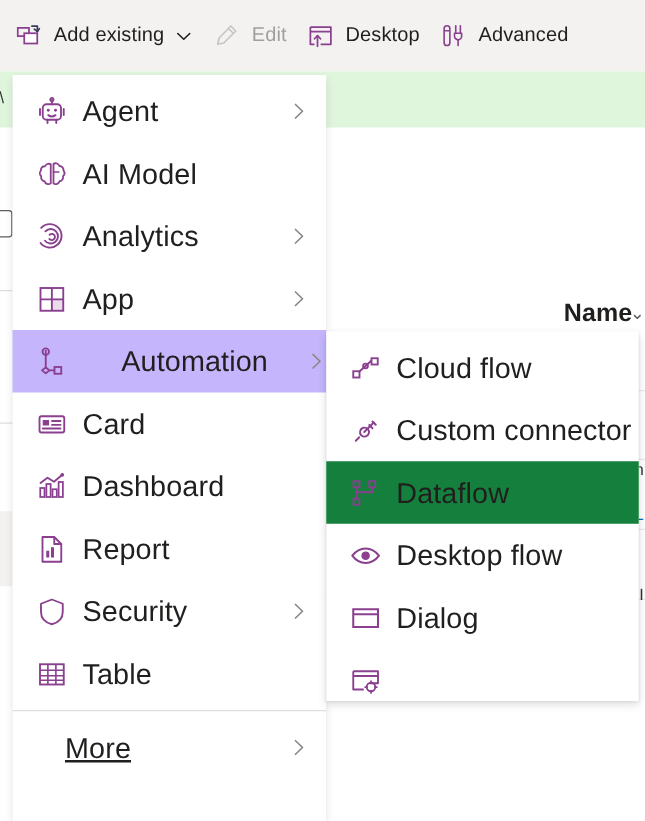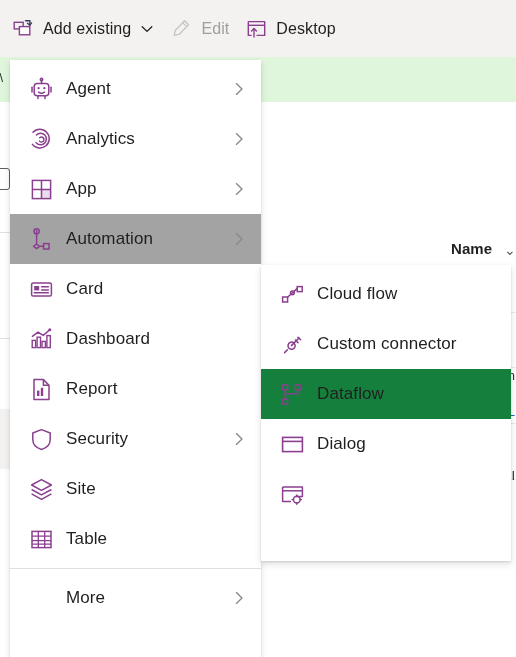--- a/index.html
+++ b/index.html
@@ -85,21 +85,21 @@
     top: 236px;
     width: 255px;
     height: 36px;
     display: flex;
     align-items: center;
   }
   .grid-header-name {
     position: absolute;
     left: 190px;
     top: 4px;
-    font-size: 15px;
+    font-size: 20px;
     font-weight: 700;
     color: #201f1e;
     letter-spacing: .1px;
   }
   .grid-header-sort {
     position: absolute;
     left: 243px;
     top: 6px;
     font-size: 14px;
     color: #605e5c;
@@ -201,48 +201,48 @@
 
   .menu-item {
     position: relative;
     display: flex;
     align-items: center;
     height: 50px;
     padding: 0 14px 0 18px;
     cursor: pointer;
     box-sizing: border-box;
   }
-  .menu-item.selected { background: #a3a3a3; }
+  .menu-item.selected { background: #c4b5fd; gap: 31px; }
   .menu-item.hovered  { background: #15803d; }
 
   .mi-icon {
     width: 26px;
     height: 26px;
     flex: 0 0 auto;
     display: flex;
     align-items: center;
     justify-content: center;
     margin-right: 12px;
   }
   .mi-label {
-    font-size: 17px;
+    font-size: 23px;
     color: #201f1e;
     letter-spacing: .1px;
     flex: 1 1 auto;
     white-space: nowrap;
   }
   .mi-chevron {
     width: 16px;
     height: 16px;
     flex: 0 0 auto;
     display: flex;
     align-items: center;
     justify-content: center;
   }
-  .mi-noicon { margin-left: 38px; }
+  .mi-noicon { margin-left: 24px; text-decoration: underline; }
 
   .menu-divider {
     height: 1px;
     background: #e1dfdd;
     margin: 4px 0 4px 0;
   }
 
   svg { display: block; }
 </style>
 </head>
@@ -315,20 +315,33 @@
           <path d="M2.3 3.6 h16.4 v13.8 h-8.2" fill="none" stroke="#8a3f8f" stroke-width="1.4" stroke-linejoin="round"></path>
           <path d="M2.3 3.6 v13.8 h3.3" fill="none" stroke="#8a3f8f" stroke-width="1.4" stroke-linejoin="round"></path>
           <path d="M2.3 7.3 h16.4" fill="none" stroke="#8a3f8f" stroke-width="1.4"></path>
           <path d="M8.0 19.0 V10.6" fill="none" stroke="#8a3f8f" stroke-width="1.4" stroke-linecap="round"></path>
           <path d="M5.6 13.0 L8.0 10.5 L10.4 13.0" fill="none" stroke="#8a3f8f" stroke-width="1.4" stroke-linecap="round" stroke-linejoin="round"></path>
         </svg>
       </span>
       <span class="tb-label">Desktop</span>
     </div>
 
+    <div class="tb-item">
+      <span class="tb-icon">
+        <svg width="21" height="21" viewBox="0 0 21 21">
+          <rect x="3.3" y="2.6" width="4.6" height="15.8" rx="2.3" fill="none" stroke="#8a3f8f" stroke-width="1.3"></rect>
+          <path d="M3.3 6.6 h4.6" fill="none" stroke="#8a3f8f" stroke-width="1.3"></path>
+          <path d="M12.6 2.6 v6.0" fill="none" stroke="#8a3f8f" stroke-width="1.3" stroke-linecap="round"></path>
+          <path d="M16.3 2.6 v6.0" fill="none" stroke="#8a3f8f" stroke-width="1.3" stroke-linecap="round"></path>
+          <path d="M11.6 8.6 h5.7 v2.3 a2.85 2.85 0 0 1 -5.7 0 Z" fill="none" stroke="#8a3f8f" stroke-width="1.3" stroke-linejoin="round"></path>
+          <path d="M14.45 13.8 v4.6" fill="none" stroke="#8a3f8f" stroke-width="1.3" stroke-linecap="round"></path>
+        </svg>
+      </span>
+      <span class="tb-label">Advanced</span>
+    </div>
 
   </div>
 
   <div class="menu menu-primary">
 
     <div class="menu-item">
       <span class="mi-icon">
         <svg width="25" height="25" viewBox="0 0 25 25">
           <rect x="5.2" y="6.4" width="14.6" height="12.4" rx="3" fill="none" stroke="#8a3f8f" stroke-width="1.5"></rect>
           <path d="M12.5 3.0 v3.4" fill="none" stroke="#8a3f8f" stroke-width="1.5" stroke-linecap="round"></path>
@@ -343,20 +356,30 @@
         </svg>
       </span>
       <span class="mi-label">Agent</span>
       <span class="mi-chevron">
         <svg width="16" height="16" viewBox="0 0 16 16">
           <path d="M5.4 2.6 L11.0 8 L5.4 13.4" fill="none" stroke="#8a8886" stroke-width="1.35" stroke-linecap="round" stroke-linejoin="round"></path>
         </svg>
       </span>
     </div>
 
+    <div class="menu-item">
+      <span class="mi-icon">
+        <svg width="25" height="25" viewBox="0 0 25 25">
+          <path d="M11.6 4.4 a3.3 3.3 0 0 0 -4.6 1.6 a3.1 3.1 0 0 0 -3.3 3.4 a3.3 3.3 0 0 0 0.3 4.6 a3.1 3.1 0 0 0 2.6 4.0 a3.2 3.2 0 0 0 5.0 1.7 Z" fill="none" stroke="#8a3f8f" stroke-width="1.45" stroke-linejoin="round"></path>
+          <path d="M13.8 4.0 a3.4 3.4 0 0 1 4.8 1.8 a3.2 3.2 0 0 1 3.2 3.6 a3.4 3.4 0 0 1 -0.4 4.6 a3.2 3.2 0 0 1 -2.7 4.0 a3.3 3.3 0 0 1 -4.9 1.8 Z" fill="none" stroke="#8a3f8f" stroke-width="1.45" stroke-linejoin="round"></path>
+          <path d="M13.8 10.6 h4.2" fill="none" stroke="#8a3f8f" stroke-width="1.35" stroke-linecap="round"></path>
+        </svg>
+      </span>
+      <span class="mi-label">AI Model</span>
+    </div>
 
     <div class="menu-item">
       <span class="mi-icon">
         <svg width="25" height="25" viewBox="0 0 25 25">
           <path d="M4.0 5.2 a9.4 9.4 0 1 1 -0.6 12.2" fill="none" stroke="#8a3f8f" stroke-width="1.5" stroke-linecap="round"></path>
           <path d="M7.4 8.0 a5.8 5.8 0 1 1 -0.4 7.6" fill="none" stroke="#8a3f8f" stroke-width="1.5" stroke-linecap="round"></path>
           <path d="M10.7 10.8 a2.5 2.5 0 1 1 -0.2 3.3" fill="none" stroke="#8a3f8f" stroke-width="1.5" stroke-linecap="round"></path>
         </svg>
       </span>
       <span class="mi-label">Analytics</span>
@@ -448,30 +471,20 @@
         </svg>
       </span>
       <span class="mi-label">Security</span>
       <span class="mi-chevron">
         <svg width="16" height="16" viewBox="0 0 16 16">
           <path d="M5.4 2.6 L11.0 8 L5.4 13.4" fill="none" stroke="#8a8886" stroke-width="1.35" stroke-linecap="round" stroke-linejoin="round"></path>
         </svg>
       </span>
     </div>
 
-    <div class="menu-item">
-      <span class="mi-icon">
-        <svg width="25" height="25" viewBox="0 0 25 25">
-          <path d="M12.5 2.6 L22.4 8.0 L12.5 13.4 L2.6 8.0 Z" fill="none" stroke="#8a3f8f" stroke-width="1.5" stroke-linejoin="round"></path>
-          <path d="M2.6 12.5 L12.5 17.9 L22.4 12.5" fill="none" stroke="#8a3f8f" stroke-width="1.5" stroke-linejoin="round"></path>
-          <path d="M2.6 16.9 L12.5 22.3 L22.4 16.9" fill="none" stroke="#8a3f8f" stroke-width="1.5" stroke-linejoin="round"></path>
-        </svg>
-      </span>
-      <span class="mi-label">Site</span>
-    </div>
 
     <div class="menu-item">
       <span class="mi-icon">
         <svg width="25" height="25" viewBox="0 0 25 25">
           <rect x="3.0" y="4.4" width="19.0" height="16.2" fill="none" stroke="#8a3f8f" stroke-width="1.5"></rect>
           <path d="M3.0 9.2 h19.0 M3.0 13.6 h19.0 M3.0 17.2 h19.0" fill="none" stroke="#8a3f8f" stroke-width="1.3"></path>
           <path d="M9.3 4.4 v16.2 M15.7 4.4 v16.2" fill="none" stroke="#8a3f8f" stroke-width="1.3"></path>
         </svg>
       </span>
       <span class="mi-label">Table</span>
@@ -523,20 +536,29 @@
           <rect x="2.8" y="3.0" width="4.8" height="4.8" fill="none" stroke="#8a3f8f" stroke-width="1.5"></rect>
           <rect x="15.4" y="3.0" width="4.8" height="4.8" fill="none" stroke="#8a3f8f" stroke-width="1.5"></rect>
           <rect x="2.8" y="17.0" width="4.8" height="4.8" fill="none" stroke="#8a3f8f" stroke-width="1.5"></rect>
           <path d="M5.2 7.8 v4.0 h12.6 v-4.0" fill="none" stroke="#8a3f8f" stroke-width="1.5" stroke-linejoin="round"></path>
           <path d="M5.2 11.8 v5.2" fill="none" stroke="#8a3f8f" stroke-width="1.5"></path>
         </svg>
       </span>
       <span class="mi-label">Dataflow</span>
     </div>
 
+    <div class="menu-item">
+      <span class="mi-icon">
+        <svg width="25" height="25" viewBox="0 0 25 25">
+          <path d="M1.8 12.5 q4.4 -5.8 10.7 -5.8 q6.3 0 10.7 5.8 q-4.4 5.8 -10.7 5.8 q-6.3 0 -10.7 -5.8 Z" fill="none" stroke="#8a3f8f" stroke-width="1.6" stroke-linejoin="round"></path>
+          <circle cx="12.5" cy="12.5" r="3.4" fill="#8a3f8f"></circle>
+        </svg>
+      </span>
+      <span class="mi-label">Desktop flow</span>
+    </div>
 
     <div class="menu-item">
       <span class="mi-icon">
         <svg width="25" height="25" viewBox="0 0 25 25">
           <rect x="2.6" y="5.4" width="19.8" height="14.2" fill="none" stroke="#8a3f8f" stroke-width="1.6"></rect>
           <path d="M2.6 9.4 h19.8" fill="none" stroke="#8a3f8f" stroke-width="1.6"></path>
         </svg>
       </span>
       <span class="mi-label">Dialog</span>
     </div>

